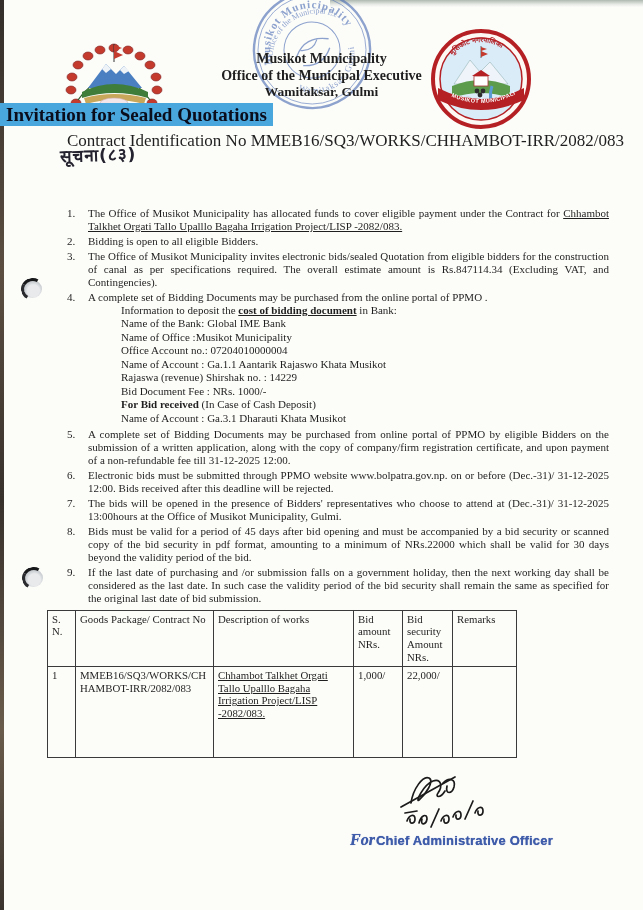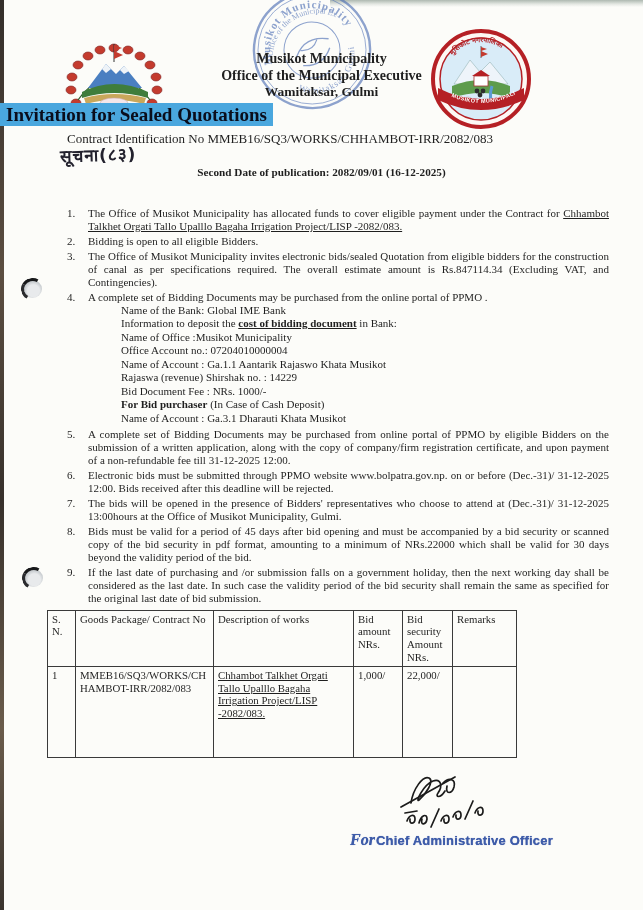--- a/index.html
+++ b/index.html
@@ -29,21 +29,21 @@
   .emblem-left{position:absolute;left:58px;top:40px;}
   .emblem-right{position:absolute;left:430px;top:28px;}
   .round-stamp{position:absolute;left:248px;top:-14px;opacity:.62;transform:rotate(-34deg);}
   .org-lines{position:absolute;left:0;right:0;top:50px;text-align:center;font-weight:bold;}
   .org1{font-size:14px;line-height:17px;}
   .org2{font-size:14px;line-height:17px;}
   .org3{font-size:13.5px;line-height:16px;}
   .title-row{position:absolute;left:0;right:0;top:103px;}
   .title-hl{display:inline-block;background:#4aa7de;color:#0a0d1c;font-weight:bold;
     font-size:19px;line-height:23px;padding:0 6px;}
-  .contract-line{position:absolute;left:67px;top:131px;font-size:13px;}
+  .contract-line{position:absolute;left:67px;top:131px;font-size:17px;}
   .handwritten{position:absolute;left:60px;top:143px;font-size:17px;font-weight:bold;
     color:#23222e;transform:rotate(-2deg);letter-spacing:1px;
     font-family:"DejaVu Sans",sans-serif;}
   .pub-line{position:absolute;left:0;right:0;top:166px;text-align:center;
     font-weight:bold;font-size:11.2px;}
 
   
   .main{position:absolute;left:67px;top:207px;width:542px;}
   .li{display:flex;margin-bottom:1.5px;}
   .num{width:21px;flex:none;font-size:11px;line-height:13.2px;}
@@ -192,21 +192,20 @@
     </div>
 
     <div class="title-row">
       <span class="title-hl">Invitation for Sealed Quotations</span>
     </div>
 
     <div class="contract-line">Contract Identification No MMEB16/SQ3/WORKS/CHHAMBOT-IRR/2082/083</div>
 
     <div class="handwritten">सूचना(८३)</div>
 
-    <div class="pub-line">Second  Date of publication: 2082/09/01 (16-12-2025)</div>
   </div>
 
   <div class="main">
 
     <div class="li">
       <span class="num">1.</span>
       <div class="litext"><span>The Office of Musikot Municipality  has allocated funds to cover eligible payment under the Contract for </span><span class="u">Chhambot Talkhet Orgati Tallo Upalllo Bagaha Irrigation Project/LISP -2082/083.</span></div>
     </div>
 
     <div class="li">
@@ -217,28 +216,28 @@
     <div class="li">
       <span class="num">3.</span>
       <div class="litext">The Office of Musikot Municipality invites electronic bids/sealed Quotation from eligible bidders for the construction of canal as per specifications required. The overall estimate amount is Rs.847114.34 (Excluding VAT, and Contingencies).</div>
     </div>
 
     <div class="li">
       <span class="num">4.</span>
       <div class="litext">
         <span>A complete set of Bidding Documents may be purchased from the online portal of PPMO .</span>
         <div class="bank">
+          <div><span>Information to deposit the </span><span class="bu">cost of bidding document</span><span> in Bank:</span></div>
           <div>Name of the Bank: Global IME Bank</div>
-          <div><span>Information to deposit the </span><span class="bu">cost of bidding document</span><span> in Bank:</span></div>
           <div>Name of Office :Musikot Municipality</div>
           <div>Office Account no.: 07204010000004</div>
           <div>Name of Account : Ga.1.1 Aantarik Rajaswo Khata Musikot</div>
           <div>Rajaswa (revenue) Shirshak no. : 14229</div>
           <div>Bid Document Fee : NRs. 1000/-</div>
-          <div><span class="b">For Bid purchaser</span><span> (In Case of Cash Deposit)</span></div>
+          <div><span class="b">For Bid received</span><span> (In Case of Cash Deposit)</span></div>
           <div>Name of Account : Ga.3.1 Dharauti Khata Musikot</div>
         </div>
       </div>
     </div>
 
     <div class="li">
       <span class="num">5.</span>
       <div class="litext">A complete set of Bidding Documents may be purchased from online portal of PPMO by eligible Bidders on the submission of a written application, along with the copy of company/firm registration certificate, and upon payment of a non-refundable fee till 31-12-2025 12:00.</div>
     </div>
 

